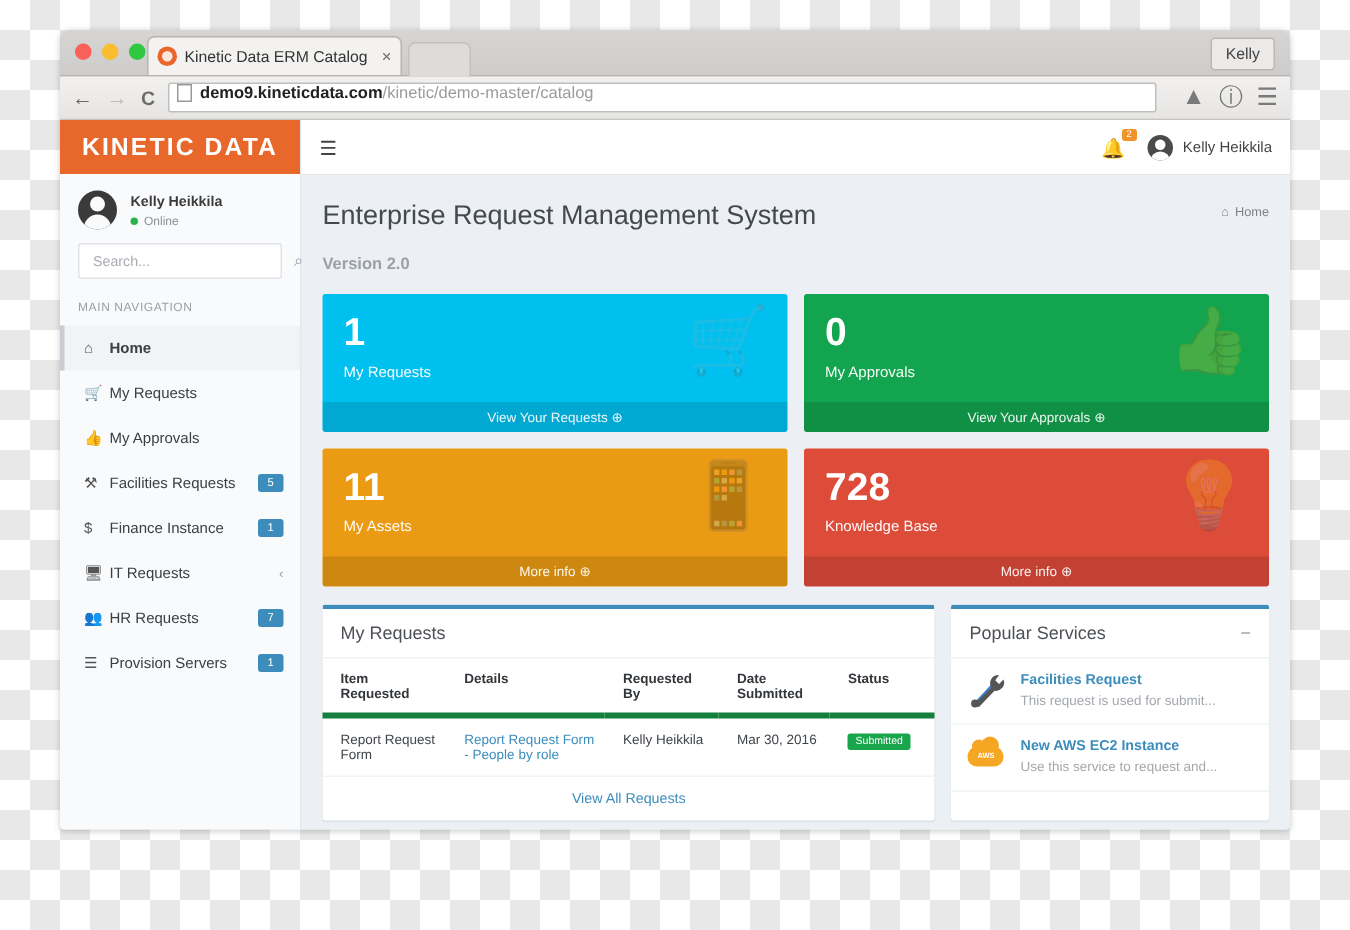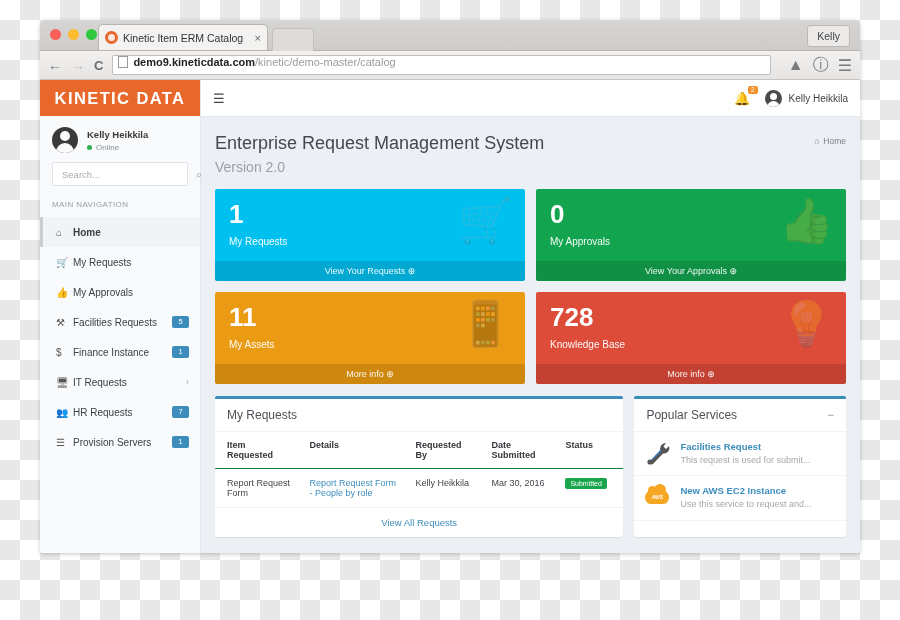--- a/index.html
+++ b/index.html
@@ -123,21 +123,21 @@
   }
   .topuser{display:flex;align-items:center;gap:7px;font-size:10px;color:#444;}
   .avatar-sm{
     width:17px;height:17px;border-radius:50%;background:#4a4a4a;position:relative;overflow:hidden;flex:0 0 auto;
   }
   .avatar-sm::before{content:"";position:absolute;left:5px;top:3px;width:7px;height:7px;border-radius:50%;background:#fff;}
   .avatar-sm::after{content:"";position:absolute;left:2px;top:11px;width:13px;height:9px;border-radius:7px 7px 0 0;background:#fff;}
   .scroll{flex:1;overflow:hidden;padding:0 14px;position:relative;}
   .pagehead{padding:16px 0 14px 0;display:flex;align-items:flex-start;}
   .ptitle{font-size:18px;color:#43494f;font-weight:normal;}
-  .pver{font-size:14px;color:#9aa0a6;margin-top:5px;}
+  .pver{font-size:11px;color:#9aa0a6;margin-top:16px;font-weight:bold;}
   .crumb{margin-left:auto;font-size:8.5px;color:#7d8288;display:flex;align-items:center;gap:4px;padding-top:3px;}
   .tiles{display:grid;grid-template-columns:1fr 1fr;gap:11px;}
   .tile{border-radius:2px;position:relative;overflow:hidden;color:#fff;}
   .tile .num{font-size:26px;font-weight:bold;padding:12px 0 0 14px;line-height:1;}
   .tile .cap{font-size:10px;padding:9px 0 14px 14px;opacity:.96;}
   .tile .foot{
     display:block;text-align:center;font-size:9px;padding:5px 0;
     background:rgba(0,0,0,.12);color:rgba(255,255,255,.92);
   }
   .tile .tico{
@@ -148,21 +148,21 @@
   .panels{display:grid;grid-template-columns:1.93fr 1fr;gap:11px;margin-top:12px;}
   .panel{background:#fff;border-top:3px solid #3c8dbc;border-radius:2px;box-shadow:0 1px 1px rgba(0,0,0,.08);}
   .panel-head{
     padding:9px 12px;border-bottom:1px solid #f1f2f4;display:flex;align-items:center;
     font-size:12px;color:#4d5157;
   }
   .collapse{margin-left:auto;color:#999;font-size:12px;}
   table{width:100%;border-collapse:collapse;}
   th{
     text-align:left;font-size:9px;color:#33373b;font-weight:bold;
-    padding:8px 6px 8px 12px;border-bottom:1px solid #15803d;vertical-align:top;
+    padding:8px 6px 8px 12px;border-bottom:4px solid #15803d;vertical-align:top;
   }
   td{
     font-size:9px;color:#41454a;padding:9px 6px 9px 12px;
     border-bottom:1px solid #f2f3f5;vertical-align:top;
   }
   td a{color:#3c8dbc;text-decoration:none;}
   .stat-badge{background:#19a54b;color:#fff;font-size:7px;padding:2px 5px;border-radius:2px;white-space:nowrap;}
   .viewall{text-align:center;font-size:9.5px;color:#3c8dbc;padding:9px 4px;}
   .svc{display:flex;padding:9px 11px;border-bottom:1px solid #f2f3f5;align-items:flex-start;gap:9px;}
   .svc-ico{width:26px;height:24px;flex:0 0 auto;position:relative;}
@@ -182,21 +182,21 @@
 <div class="window">
 
   <div class="chrome-tabbar">
     <div class="lights">
       <div class="light l-red"></div>
       <div class="light l-yel"></div>
       <div class="light l-grn"></div>
     </div>
     <div class="tab">
       <div class="favicon"></div>
-      <div class="tab-title">Kinetic Item ERM Catalog</div>
+      <div class="tab-title">Kinetic Data ERM Catalog</div>
       <div class="tab-close">×</div>
     </div>
     <div class="tab-ghost"></div>
     <div class="kelly-btn">Kelly</div>
   </div>
 
   <div class="chrome-toolbar">
     <div class="navbtn">←</div>
     <div class="navbtn dim">→</div>
     <div class="navbtn reload">C</div>

